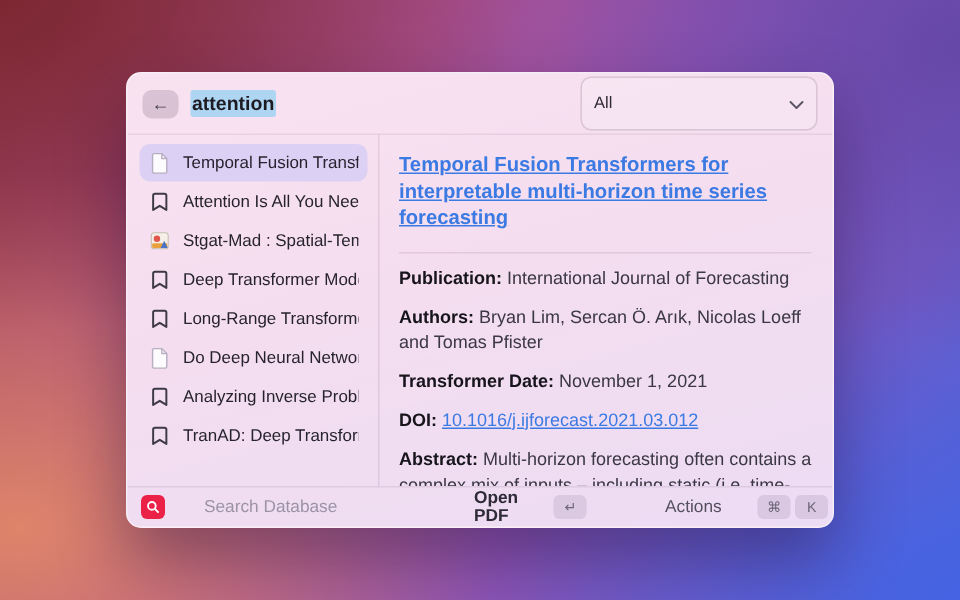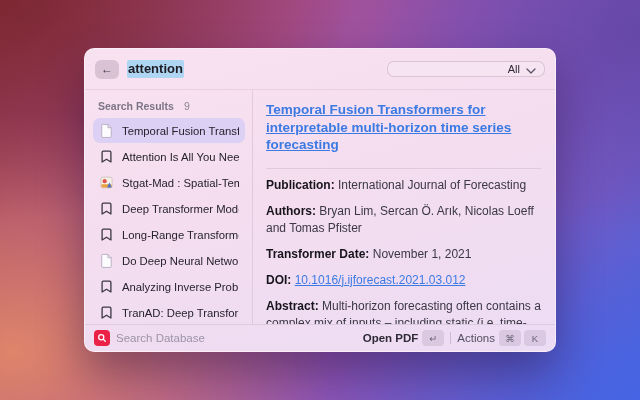--- a/index.html
+++ b/index.html
@@ -23,23 +23,23 @@
     display:flex;flex-direction:column;
   }
   
   .hdr{height:40px;flex:0 0 40px;display:flex;align-items:center;gap:8px;
     padding:0 10px;border-bottom:1px solid rgba(60,30,70,.08);}
   .back-btn{width:24px;height:19px;border-radius:6px;background:rgba(110,85,115,.22);
     display:flex;align-items:center;justify-content:center;font-size:12px;color:#423c4a;cursor:default;}
   .query{font-size:13px;font-weight:600;color:#1d1a22;background:#aed6f3;
     padding:1px 1px;border-radius:2px;line-height:1.2;}
   .hdr-spacer{flex:1;}
-  .dropdown{width:158px;height:16px;border:1px solid rgba(60,30,70,.16);border-radius:7px;
+  .dropdown{width:158px;height:36px;border:1px solid rgba(60,30,70,.16);border-radius:7px;
     background:rgba(255,255,255,.18);display:flex;align-items:center;
-    padding:0 8px;box-sizing:border-box;gap:6px;text-align:right;}
+    padding:0 8px;box-sizing:border-box;gap:6px;}
   .dropdown .dd-label{font-size:11px;color:#2e2a36;flex:1;}
   
   .bdy{flex:1;display:flex;min-height:0;}
   .sidebar{width:168px;flex:0 0 168px;padding:6px 7px 0 8px;box-sizing:border-box;
     border-right:1px solid rgba(60,30,70,.1);overflow:hidden;}
   .list-hdr{display:flex;align-items:center;gap:10px;padding:4px 4px 6px 5px;}
   .list-hdr .lh-title{font-size:10.5px;color:#7c7586;font-weight:600;}
   .list-hdr .lh-count{font-size:10.5px;color:#8d8698;}
   .row{height:25px;margin-bottom:1px;display:flex;align-items:center;gap:8px;
     padding:0 6px;border-radius:7px;cursor:default;}
@@ -50,21 +50,21 @@
   
   .detail{flex:1;padding:9px 14px 0 13px;overflow:hidden;min-width:0;}
   .paper-title{font-size:13.5px;font-weight:700;color:#3b7ae3;text-decoration:underline;
     line-height:1.3;margin:2px 0 8px 0;display:inline-block;cursor:pointer;}
   .detail-sep{border:none;border-top:1px solid rgba(60,30,70,.1);margin:6px 0 8px 0;}
   .field{font-size:12px;line-height:1.42;color:#3b3744;margin:0 0 9px 0;}
   .field b{color:#17141c;}
   .link{color:#3b7ae3;text-decoration:underline;cursor:pointer;}
   
   .ftr{height:26px;flex:0 0 26px;border-top:1px solid rgba(60,30,70,.09);
-    display:flex;align-items:center;gap:4px;padding:0 9px;}
+    display:flex;align-items:center;gap:24px;padding:0 9px;}
   .app-chip{width:16px;height:16px;border-radius:4px;background:#ec2147;
     display:flex;align-items:center;justify-content:center;flex:0 0 16px;}
   .app-chip svg{width:12px;height:12px;display:block;}
   .ftr-input{flex:1;border:none;background:transparent;outline:none;
     font-family:"Liberation Sans",sans-serif;font-size:11.5px;color:#2e2a36;}
   .ftr-input::placeholder{color:#9c93a6;}
   .ftr-action{font-size:11.5px;color:#2e2a36;font-weight:600;}
   .ftr-action.secondary{font-weight:400;color:#55505f;}
   .keycap{min-width:16px;height:16px;padding:0 3px;border-radius:4px;background:rgba(60,30,70,.1);
     display:flex;align-items:center;justify-content:center;
@@ -89,24 +89,20 @@
         <span>
           <svg width="10" height="6" viewBox="0 0 10 6">
               <path d="M1 1l4 4 4-4" stroke="#5a5564" fill="none" stroke-width="1.3" stroke-linecap="round" stroke-linejoin="round"></path>
             </svg>
         </span>
       </div>
     </div>
 
     <div class="bdy">
       <div class="sidebar">
-        <div class="list-hdr">
-          <span class="lh-title">Search Results</span>
-          <span class="lh-count">9</span>
-        </div>
         <div>
             <div class="row selected">
     <span class="row-icon">
                 <svg viewBox="0 0 16 16">
                   <path d="M4 1.5h5.5L13 5v9.3a1.1 1.1 0 0 1-1.1 1.1H4a1.1 1.1 0 0 1-1.1-1.1V2.6A1.1 1.1 0 0 1 4 1.5z" fill="#fcfbfd" stroke="#b7aec2" stroke-width="1"></path>
                   <path d="M9.5 1.5V5H13" fill="none" stroke="#b7aec2" stroke-width="1"></path>
                 </svg>
               </span>
     <span class="row-label">Temporal Fusion Transformers f...</span>
   </div>

